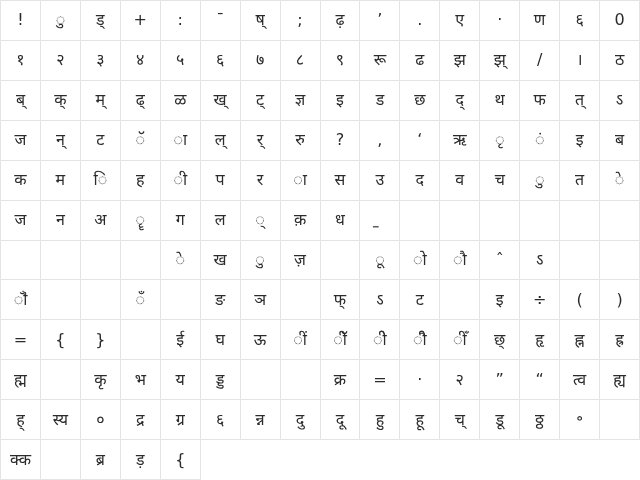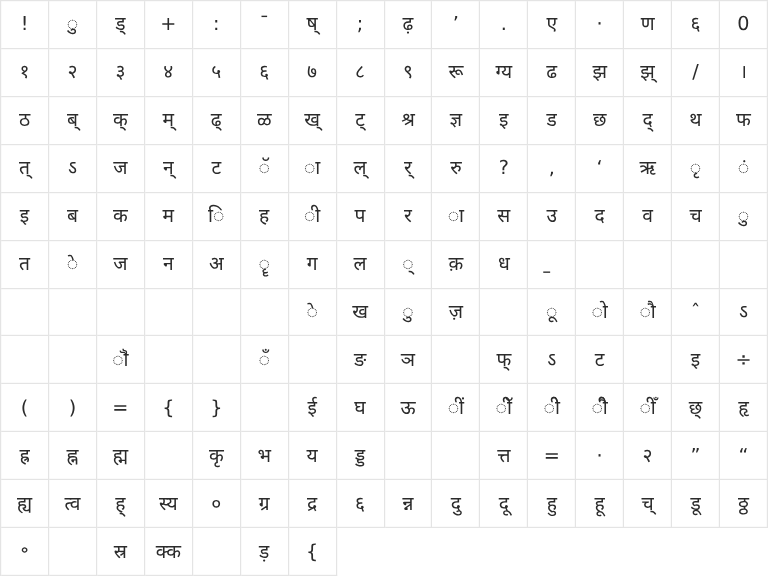--- a/index.html
+++ b/index.html
@@ -51,35 +51,33 @@
     <div class="glyph-cell">१</div>
     <div class="glyph-cell">२</div>
     <div class="glyph-cell">३</div>
     <div class="glyph-cell">४</div>
     <div class="glyph-cell">५</div>
     <div class="glyph-cell">६</div>
     <div class="glyph-cell">७</div>
     <div class="glyph-cell">८</div>
     <div class="glyph-cell">९</div>
     <div class="glyph-cell">रू</div>
-    <div class="glyph-cell">ग्य</div>
     <div class="glyph-cell">ढ</div>
     <div class="glyph-cell">झ</div>
     <div class="glyph-cell">झ्</div>
     <div class="glyph-cell">/</div>
     <div class="glyph-cell">।</div>
     <div class="glyph-cell">ठ</div>
     <div class="glyph-cell">ब्</div>
     <div class="glyph-cell">क्</div>
     <div class="glyph-cell">म्</div>
     <div class="glyph-cell">ढ्</div>
     <div class="glyph-cell">ळ</div>
     <div class="glyph-cell">ख्</div>
     <div class="glyph-cell">ट्</div>
-    <div class="glyph-cell">श्र</div>
     <div class="glyph-cell">ज्ञ</div>
     <div class="glyph-cell">इ</div>
     <div class="glyph-cell">ड</div>
     <div class="glyph-cell">छ</div>
     <div class="glyph-cell">द्</div>
     <div class="glyph-cell">थ</div>
     <div class="glyph-cell">फ</div>
     <div class="glyph-cell">त्</div>
     <div class="glyph-cell">ऽ</div>
     <div class="glyph-cell">ज</div>
@@ -169,52 +167,52 @@
     <div class="glyph-cell">ई</div>
     <div class="glyph-cell">घ</div>
     <div class="glyph-cell">ऊ</div>
     <div class="glyph-cell">ीं</div>
     <div class="glyph-cell">ीॅ</div>
     <div class="glyph-cell">ीे</div>
     <div class="glyph-cell">ीै</div>
     <div class="glyph-cell">ीँ</div>
     <div class="glyph-cell">छ्</div>
     <div class="glyph-cell">हृ</div>
+    <div class="glyph-cell">ह्न</div>
     <div class="glyph-cell">ह्र</div>
-    <div class="glyph-cell">ह्न</div>
     <div class="glyph-cell">ह्म</div>
     <div class="glyph-cell"></div>
     <div class="glyph-cell">कृ</div>
     <div class="glyph-cell">भ</div>
     <div class="glyph-cell">य</div>
     <div class="glyph-cell">ड्ड</div>
     <div class="glyph-cell"></div>
     <div class="glyph-cell"></div>
-    <div class="glyph-cell">त्त</div>
+    <div class="glyph-cell">क्र</div>
     <div class="glyph-cell">=</div>
     <div class="glyph-cell">·</div>
     <div class="glyph-cell">२</div>
     <div class="glyph-cell">”</div>
     <div class="glyph-cell">“</div>
+    <div class="glyph-cell">त्व</div>
     <div class="glyph-cell">ह्य</div>
-    <div class="glyph-cell">त्व</div>
     <div class="glyph-cell">ह्</div>
     <div class="glyph-cell">स्य</div>
     <div class="glyph-cell">०</div>
+    <div class="glyph-cell">द्र</div>
     <div class="glyph-cell">ग्र</div>
-    <div class="glyph-cell">द्र</div>
     <div class="glyph-cell">६</div>
     <div class="glyph-cell">न्न</div>
     <div class="glyph-cell">दु</div>
     <div class="glyph-cell">दू</div>
     <div class="glyph-cell">हु</div>
     <div class="glyph-cell">हू</div>
     <div class="glyph-cell">च्</div>
     <div class="glyph-cell">डू</div>
     <div class="glyph-cell">ठ्ठ</div>
     <div class="glyph-cell">॰</div>
     <div class="glyph-cell"></div>
-    <div class="glyph-cell">स्र</div>
     <div class="glyph-cell">क्क</div>
     <div class="glyph-cell"></div>
+    <div class="glyph-cell">ब्र</div>
     <div class="glyph-cell">ड़</div>
     <div class="glyph-cell">{</div>
   </div>
 
 </body></html>

